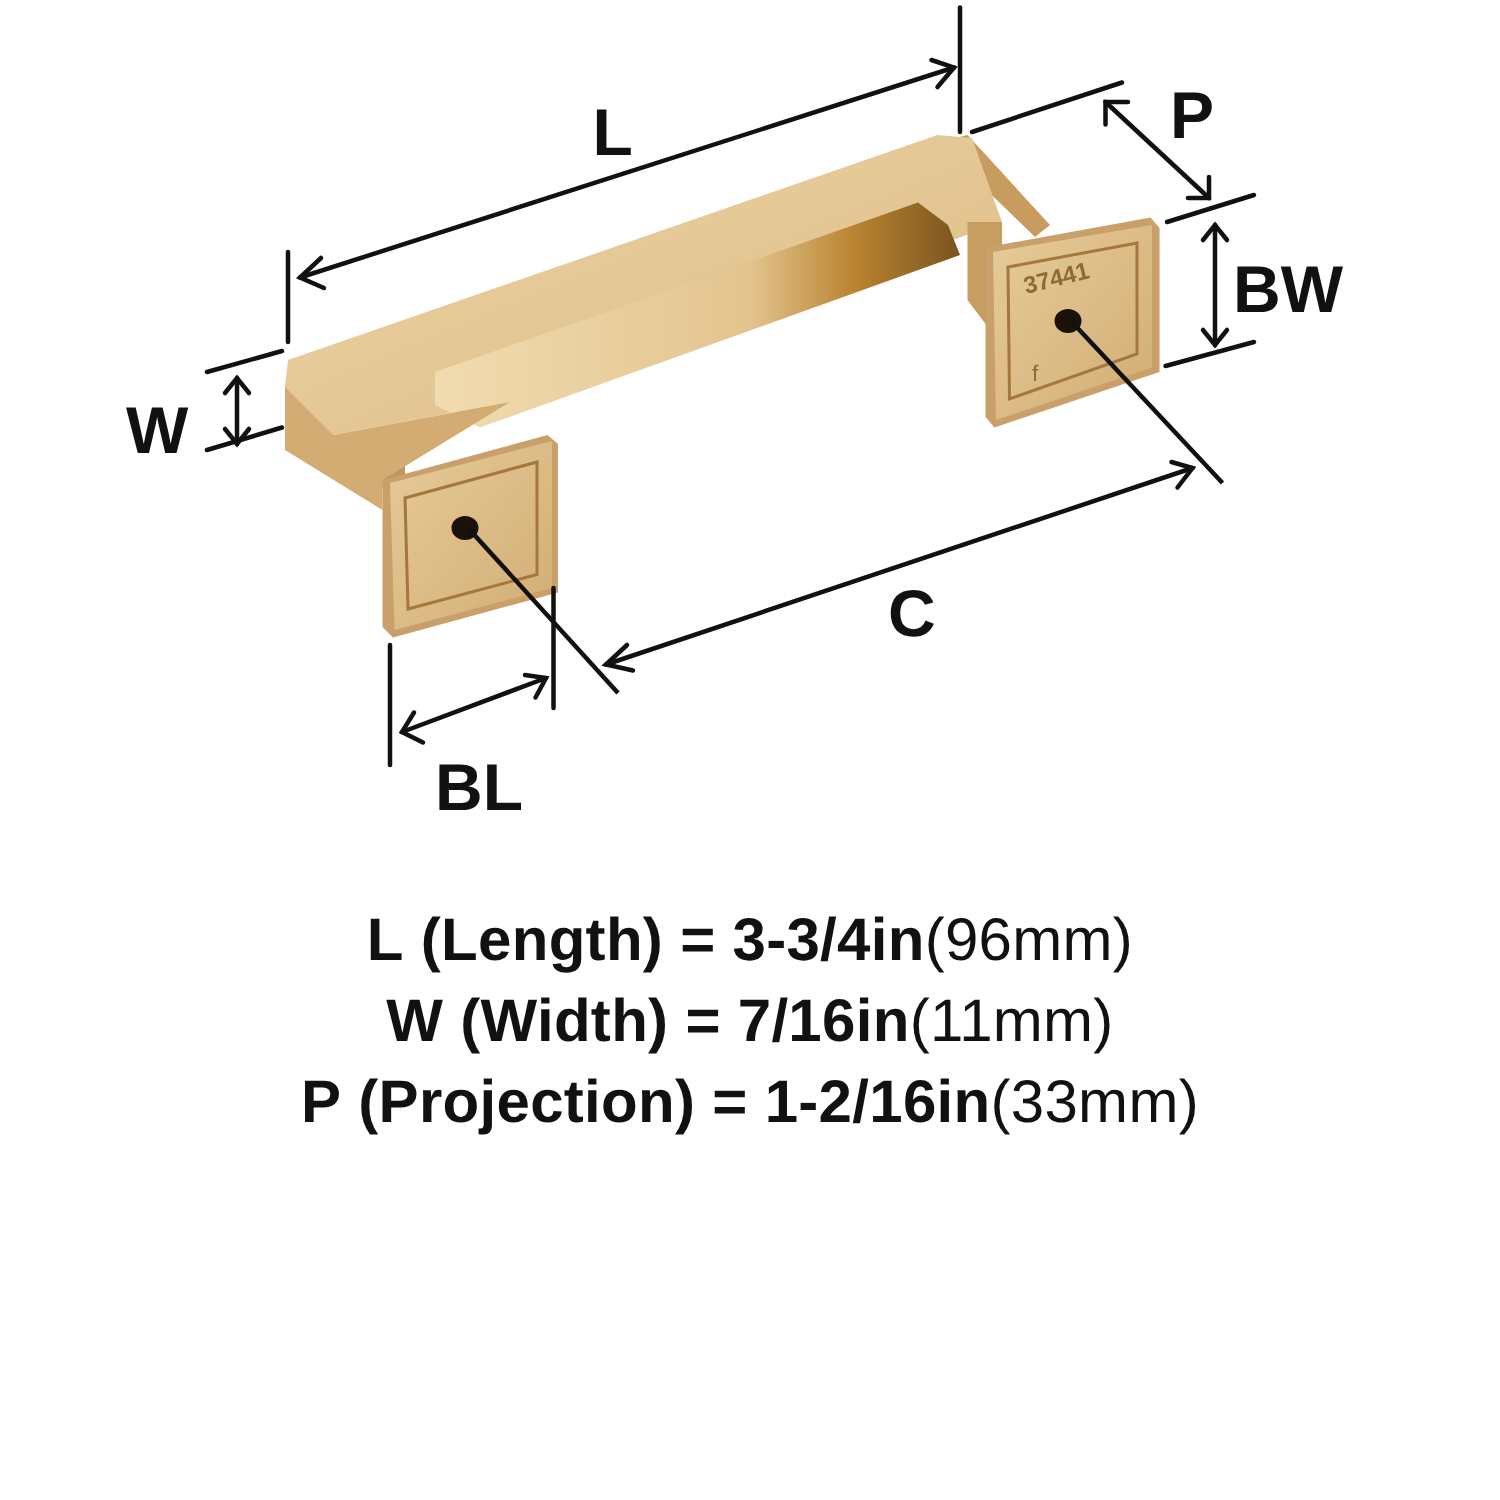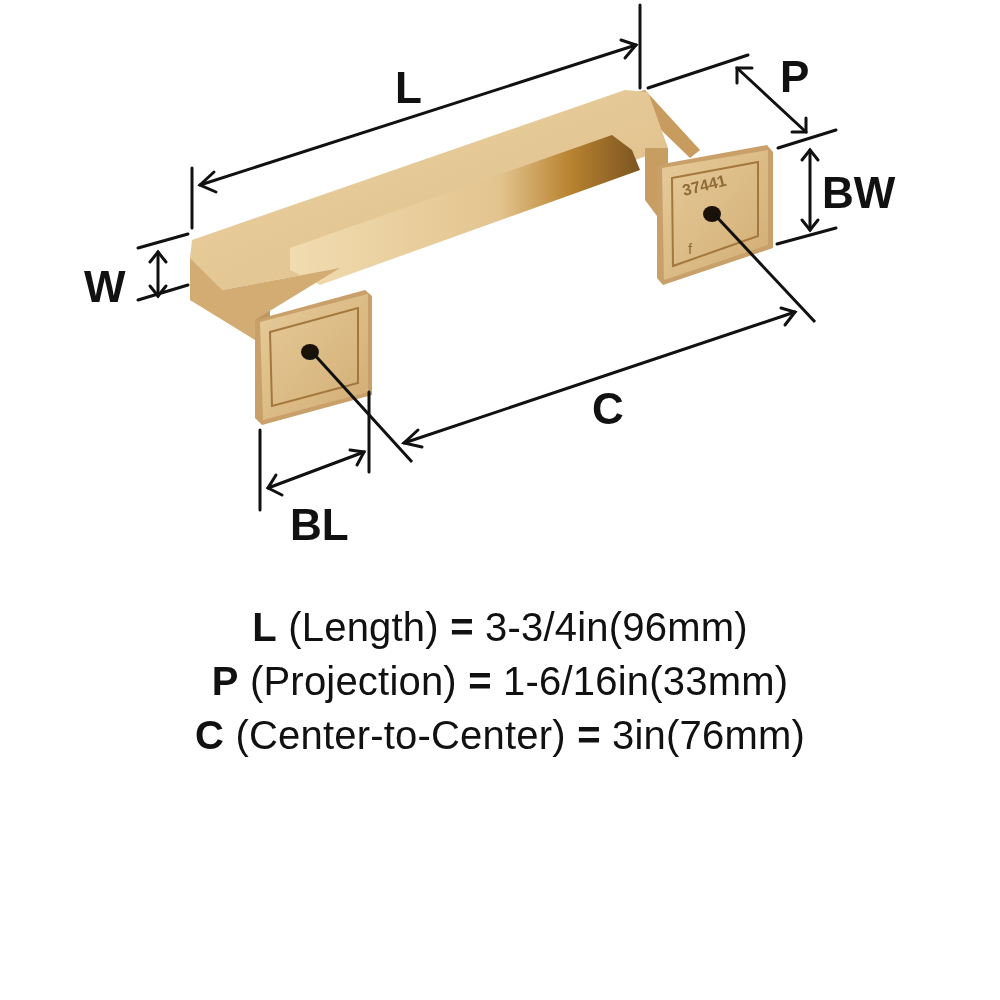--- a/index.html
+++ b/index.html
@@ -3,23 +3,23 @@
 <meta charset="utf-8">
 <style>
   html, body { margin: 0; padding: 0; background: #ffffff; }
   body { width: 1000px; height: 1000px; position: relative; overflow: hidden;
          font-family: "Liberation Sans", "DejaVu Sans", sans-serif; color: #111; }
   #diagram { position: absolute; left: 0; top: 0; width: 1000px; height: 580px; }
   .dim-label { font-family: "Liberation Sans", "DejaVu Sans", sans-serif; font-weight: 700; fill: #111; }
   #specs { position: absolute; left: 0; top: 600px; width: 1000px; text-align: center; }
   .spec-line { font-size: 40px; line-height: 54px; letter-spacing: 0.2px; white-space: nowrap; }
   .spec-line .code { font-weight: 700; }
-  .spec-line .desc { font-weight: 400; }
+  .spec-line .desc { font-weight: 700; }
   .spec-line .eq { font-weight: 700; }
-  .spec-line .inch { font-weight: 400; }
+  .spec-line .inch { font-weight: 700; }
   .spec-line .mm { font-weight: 400; text-align: center; }
 </style>
 </head>
 <body>
 
 <svg id="diagram" viewBox="0 0 1000 580" width="1000" height="580">
   <defs>
     <linearGradient id="gTop" x1="0" y1="0" x2="1" y2="1">
       <stop offset="0" stop-color="#ecd3a4"></stop>
       <stop offset="1" stop-color="#dcbc86"></stop>
@@ -121,24 +121,24 @@
 </svg>
 
 <div id="specs">
   <div class="spec-line">
     <span class="code">L</span>
     <span class="desc">(Length)</span>
     <span class="eq">=</span>
     <span class="inch">3-3/4in</span><span class="mm">(96mm)</span>
   </div>
   <div class="spec-line">
+    <span class="code">W</span>
+    <span class="desc">(Width)</span>
+    <span class="eq">=</span>
+    <span class="inch">7/16in</span><span class="mm">(11mm)</span>
+  </div>
+  <div class="spec-line">
     <span class="code">P</span>
     <span class="desc">(Projection)</span>
     <span class="eq">=</span>
-    <span class="inch">1-6/16in</span><span class="mm">(33mm)</span>
-  </div>
-  <div class="spec-line">
-    <span class="code">C</span>
-    <span class="desc">(Center-to-Center)</span>
-    <span class="eq">=</span>
-    <span class="inch">3in</span><span class="mm">(76mm)</span>
+    <span class="inch">1-2/16in</span><span class="mm">(33mm)</span>
   </div>
 </div>
 
 </body></html>

